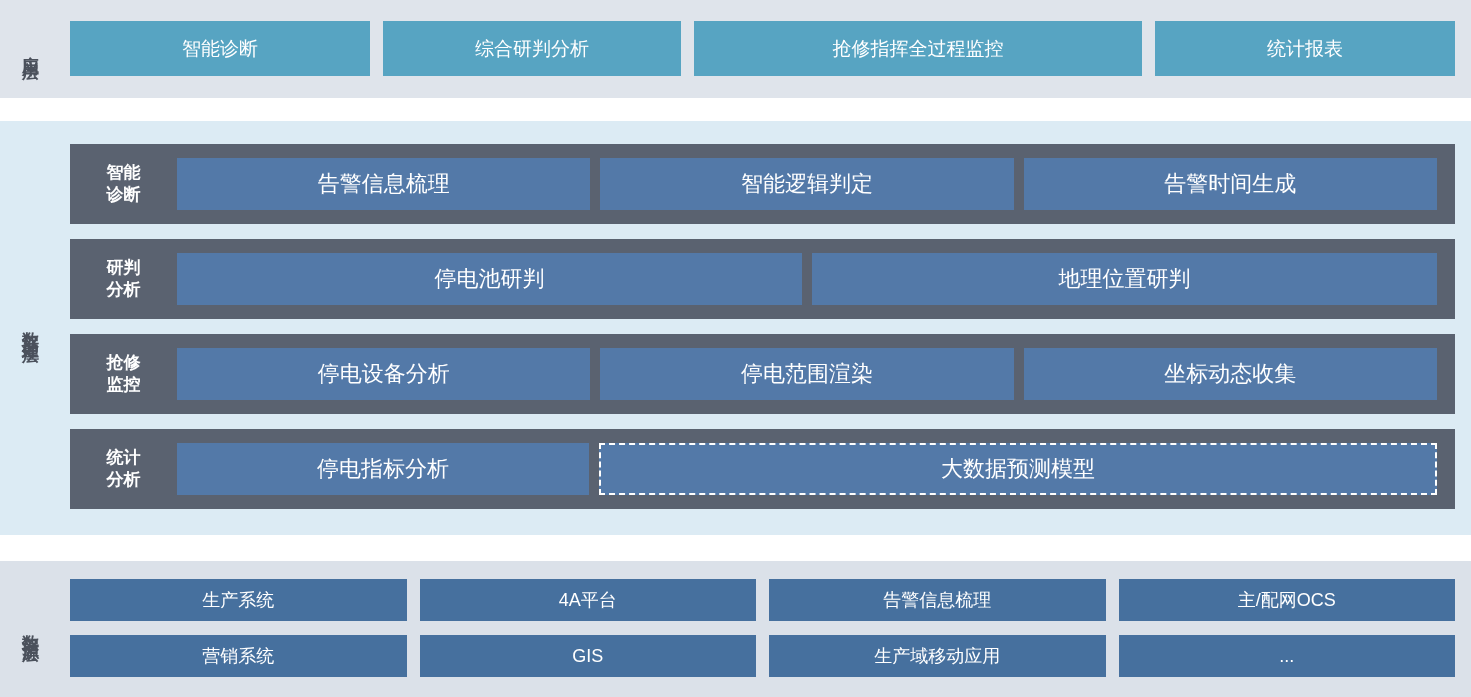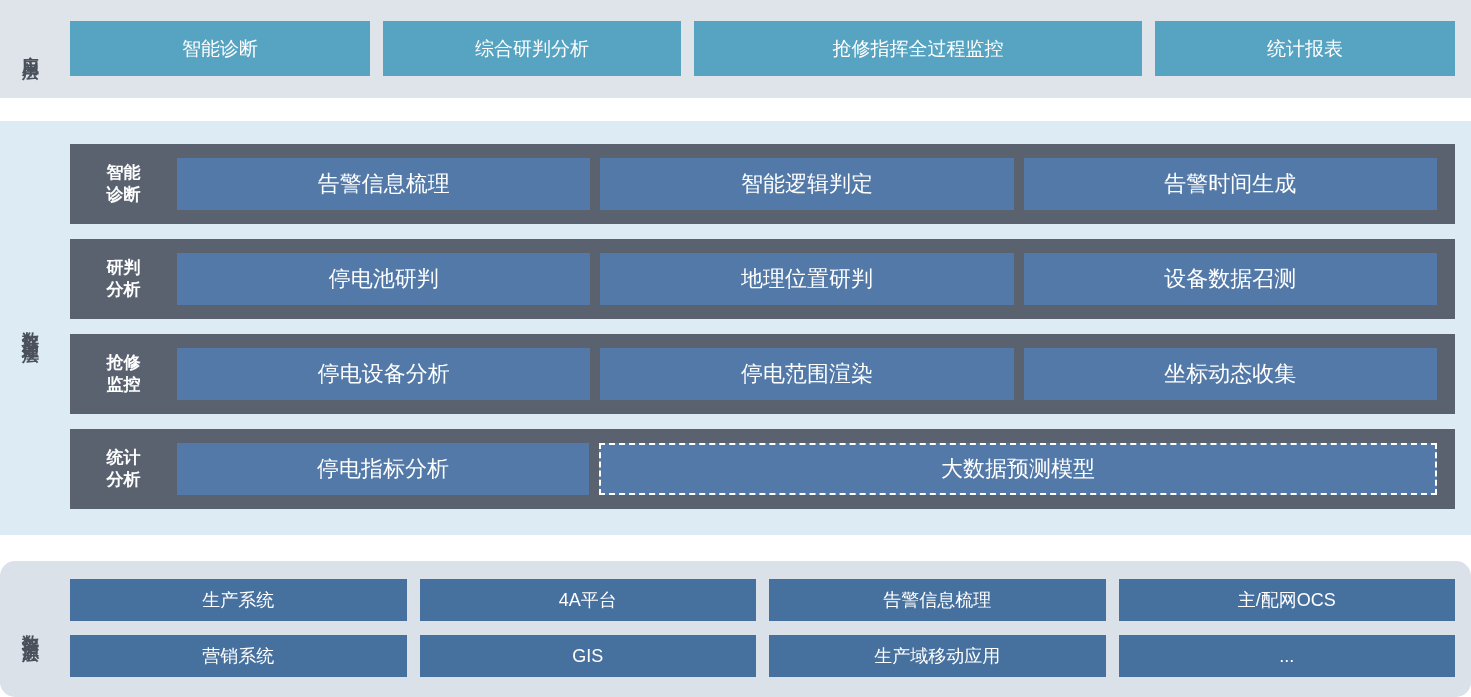--- a/index.html
+++ b/index.html
@@ -3,21 +3,21 @@
 <meta charset="utf-8">
 <style>
   html,body{margin:0;padding:0;background:#ffffff;}
   .canvas{
     position:relative;width:1471px;height:697px;background:#ffffff;
     font-family:"Liberation Sans","DejaVu Sans",sans-serif;overflow:hidden;
   }
   .band{position:absolute;left:0;right:0;}
   .band-app{top:0;height:98px;background:#dfe4eb;}
   .band-proc{top:121px;height:414px;background:#dcebf4;}
-  .band-src{top:561px;height:136px;background:#dbe1e9;border-radius:15px;}
+  .band-src{top:561px;height:136px;background:#dbe1e9;}
 
   .vlabel{
     position:absolute;left:22px;top:50%;transform:translateY(-50%);
     writing-mode:vertical-lr;text-orientation:upright;
     font-size:17px;font-weight:bold;color:#4b515c;letter-spacing:4px;line-height:1;
     white-space:nowrap;
   }
 
   
   .app-row{
@@ -101,21 +101,20 @@
         </div>
       </div>
 
       <div class="proc-row">
         <div class="proc-row-label">
           <span>研判分析</span>
         </div>
         <div class="proc-items">
           <div class="proc-item">停电池研判</div>
           <div class="proc-item">地理位置研判</div>
-          <div class="proc-item">设备数据召测</div>
         </div>
       </div>
 
       <div class="proc-row">
         <div class="proc-row-label">
           <span>抢修监控</span>
         </div>
         <div class="proc-items">
           <div class="proc-item">停电设备分析</div>
           <div class="proc-item">停电范围渲染</div>

